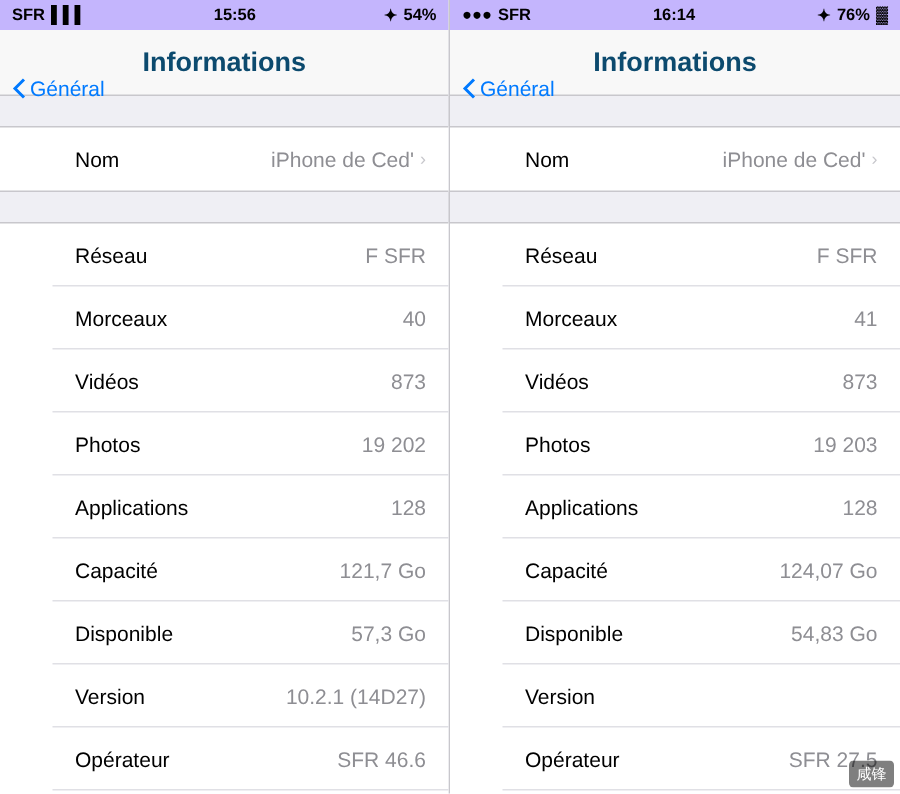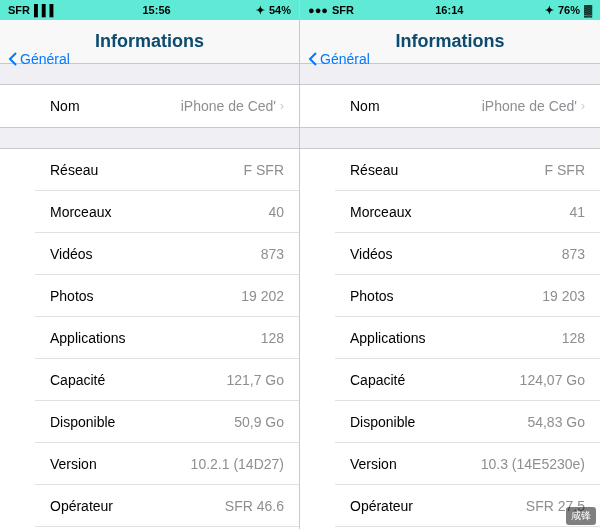--- a/index.html
+++ b/index.html
@@ -15,21 +15,21 @@
       width: 300px;
       height: 529px;
       background: #efeff4;
       display: flex;
       flex-direction: column;
       overflow: hidden;
       border-right: 1px solid #c8c7cc;
     }
     .status-bar {
       height: 20px;
-      background: #5eead4;
+      background: #c4b5fd;
       display: flex;
       align-items: center;
       justify-content: space-between;
       padding: 0 8px;
       font-size: 11px;
       font-weight: 600;
       color: #000;
     }
     .status-left { display: flex; align-items: center; gap: 4px; }
     .status-right { display: flex; align-items: center; gap: 4px; }
@@ -164,21 +164,21 @@
         <div class="row">
           <span class="row-label">Applications</span>
           <span class="row-value">128</span>
         </div>
         <div class="row">
           <span class="row-label">Capacité</span>
           <span class="row-value">121,7 Go</span>
         </div>
         <div class="row">
           <span class="row-label">Disponible</span>
-          <span class="row-value">50,9 Go</span>
+          <span class="row-value">57,3 Go</span>
         </div>
         <div class="row">
           <span class="row-label">Version</span>
           <span class="row-value">10.2.1 (14D27)</span>
         </div>
         <div class="row">
           <span class="row-label">Opérateur</span>
           <span class="row-value">SFR 46.6</span>
         </div>
         <div class="row"></div>
@@ -242,21 +242,20 @@
         <div class="row">
           <span class="row-label">Capacité</span>
           <span class="row-value">124,07 Go</span>
         </div>
         <div class="row">
           <span class="row-label">Disponible</span>
           <span class="row-value">54,83 Go</span>
         </div>
         <div class="row">
           <span class="row-label">Version</span>
-          <span class="row-value">10.3 (14E5230e)</span>
         </div>
         <div class="row">
           <span class="row-label">Opérateur</span>
           <span class="row-value">SFR 27.5</span>
         </div>
         <div class="row"></div>
       </div>
   </div>
   <div class="watermark">咸锋</div>
 </div>

